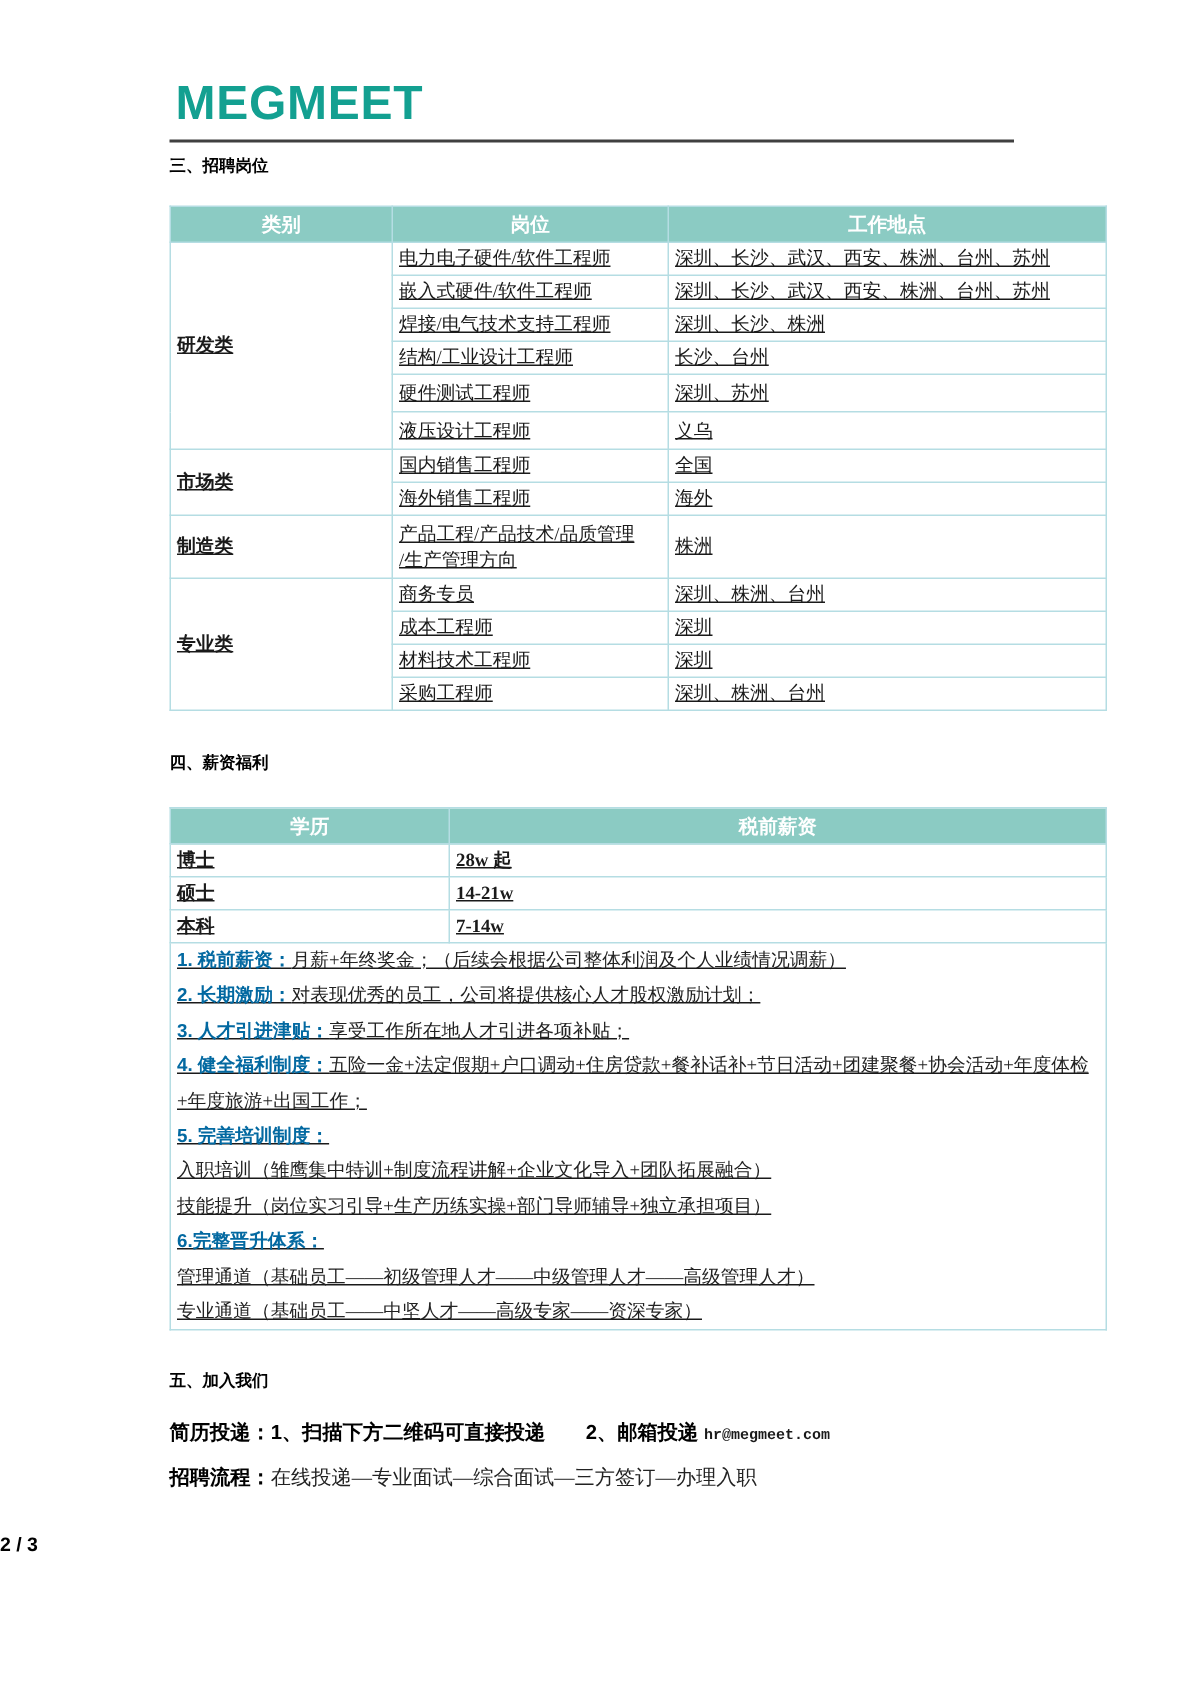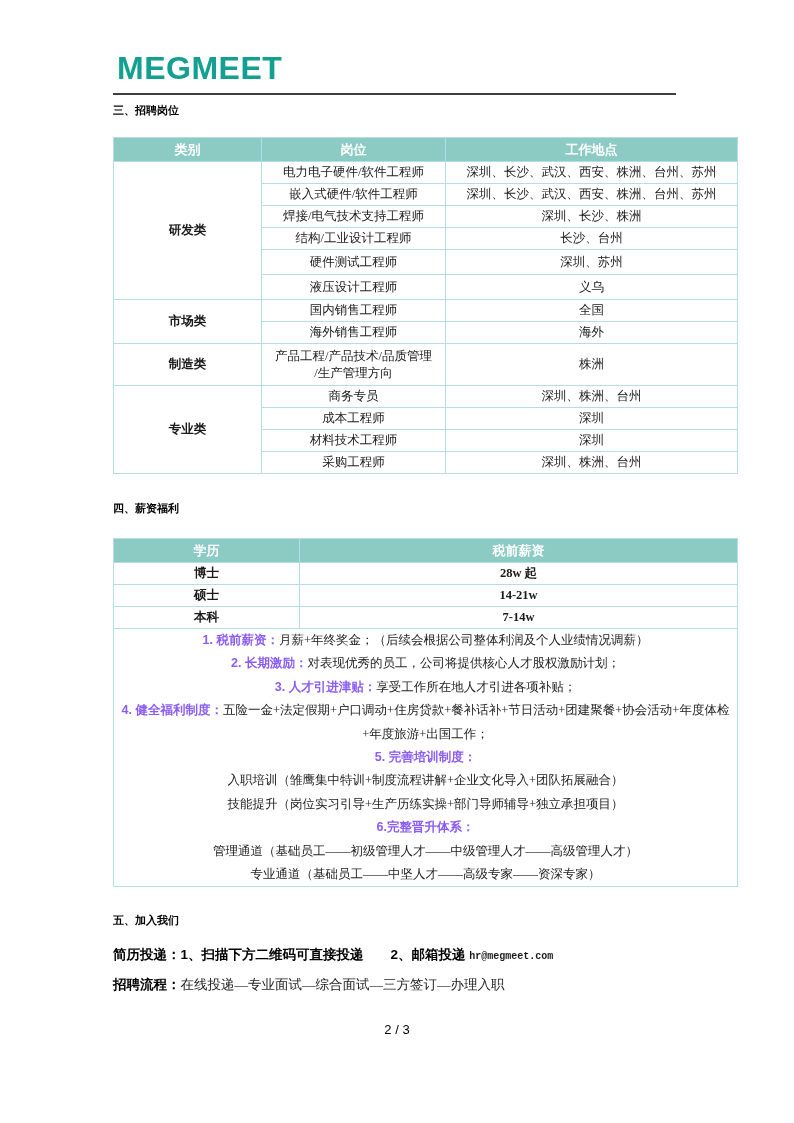--- a/index.html
+++ b/index.html
@@ -30,50 +30,50 @@
     width:624px; table-layout:fixed;
   }
   .t-recruit { top:137px; }
   .t-salary  { top:538px; }
   table.doc-table th, table.doc-table td { border:1px solid #b5dde3; padding:0 4px; }
   table.doc-table thead th {
     background:#8bcbc3; color:#ffffff; font-family:"Liberation Sans", sans-serif;
     font-weight:600; font-size:13px; height:23px; text-align:center;margin-top:29px;
   }
   table.doc-table td {
-    font-size:12.5px; text-align:center; color:#1a1a1a;
+    font-size:12.5px; text-align:left; color:#1a1a1a;text-decoration:underline;
   }
   td.cat-cell {
     font-family:"Liberation Sans", sans-serif; font-weight:bold;
     font-size:13.5px; color:#000;
   }
   tr.h22 { height:22px; } tr.h25 { height:25px; } tr.h42 { height:42px; }
   td.degree-cell, td.pay-cell { font-weight:bold; color:#000; }
 
   td.notes-cell {
     text-align:left; vertical-align:top; padding:7px 8px 6px 8px; height:243px;
   }
   .note-line { line-height:23.4px; font-size:12.5px; }
   .note-label {
-    font-family:"Liberation Sans", sans-serif; font-weight:bold; color:#8b5cf6;
+    font-family:"Liberation Sans", sans-serif; font-weight:bold; color:#0369a1;
   }
   .note-text { color:#222;margin-top:17px; }
 
   .join-line { position:absolute; left:113px; width:624px; font-size:13.5px; }
   .jl-1 { top:946px; }
   .jl-2 { top:976px; }
   .join-label, .join-bold {
     font-family:"Liberation Sans", sans-serif; font-weight:bold; color:#000;
   }
   .join-email { font-family:"Liberation Mono", monospace; font-weight:bold; font-size:10px; }
   .join-regular { color:#222; }
 
   .page-number {
-    position:absolute; left:0; top:1022px; width:794px; text-align:center;
-    font-family:"Liberation Sans", sans-serif; font-weight:normal; font-size:13px; color:#000;
+    position:absolute; left:0; top:1022px; width:794px; 
+    font-family:"Liberation Sans", sans-serif; font-weight:bold; font-size:13px; color:#000;
   }
 </style>
 </head>
 <body>
 
 <div class="page">
 
   <div class="logo">MEGMEET</div>
   <div class="header-rule"></div>
 

